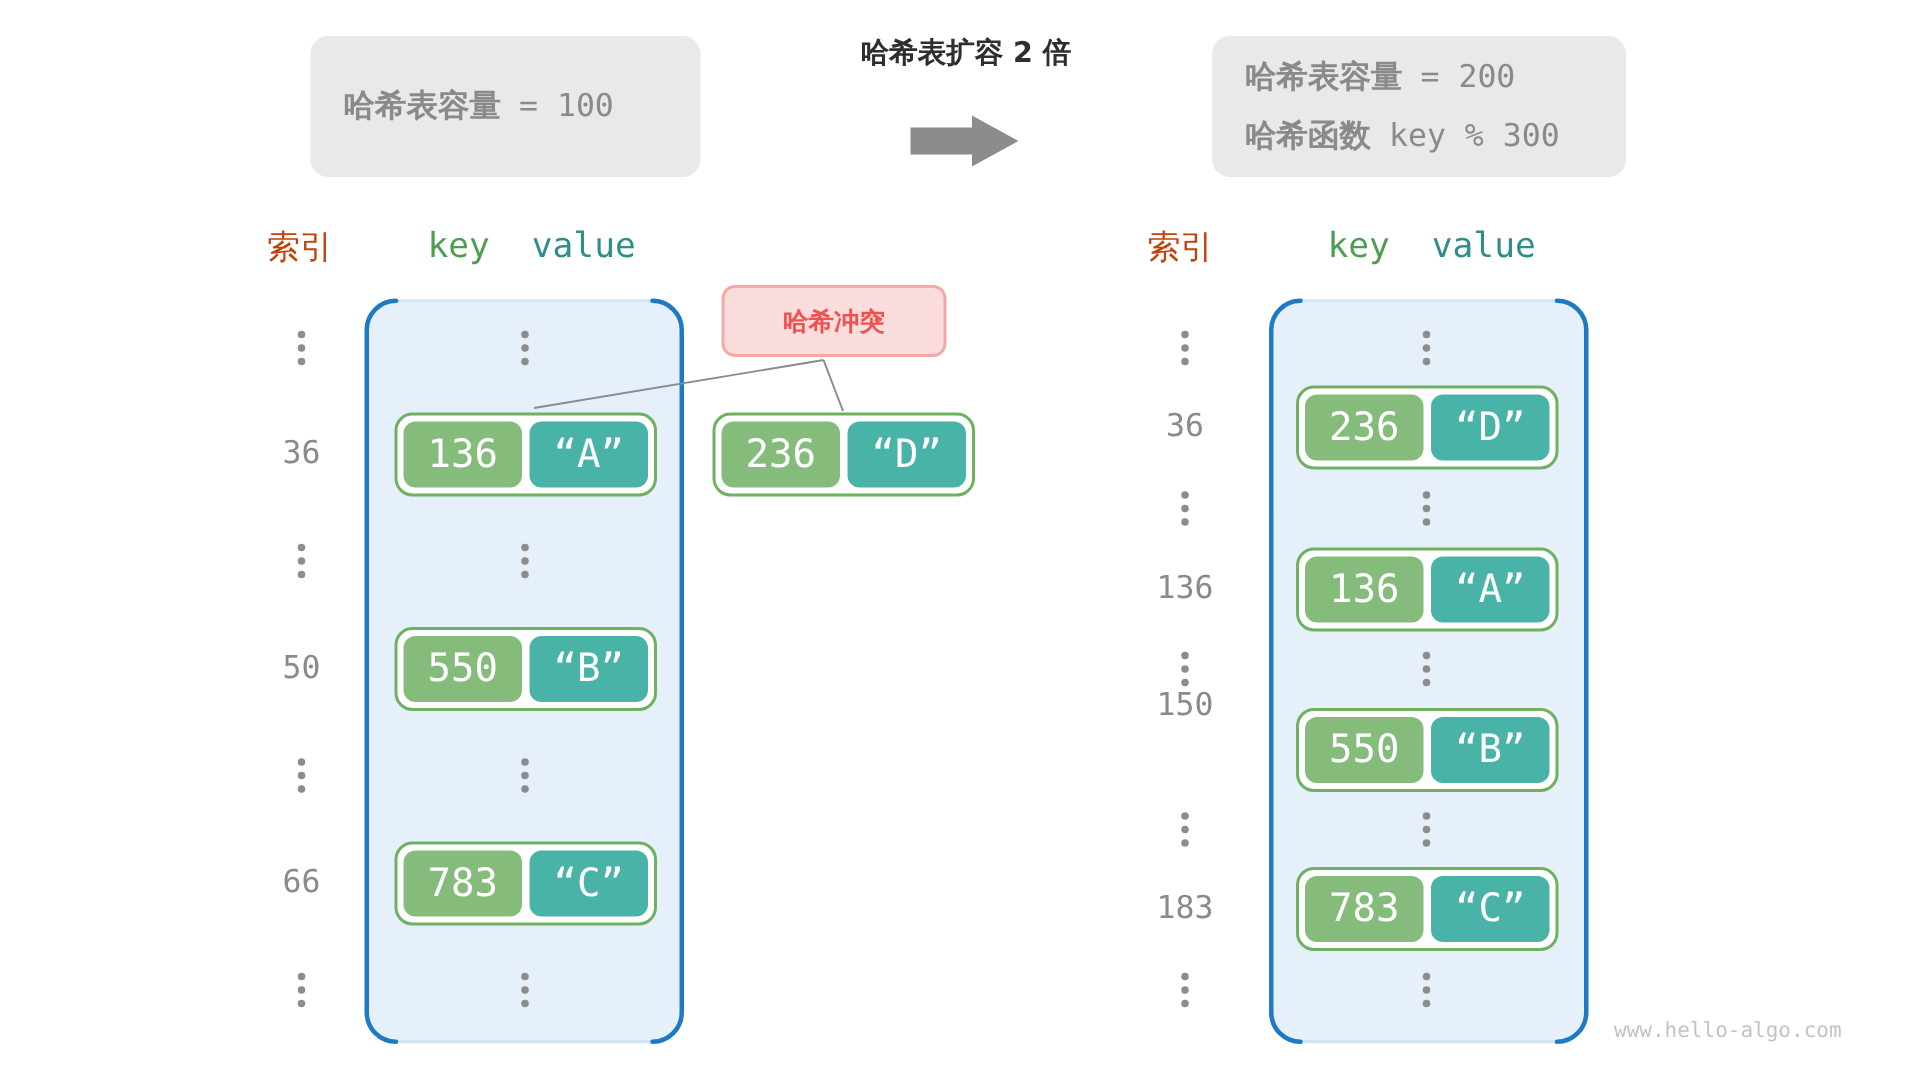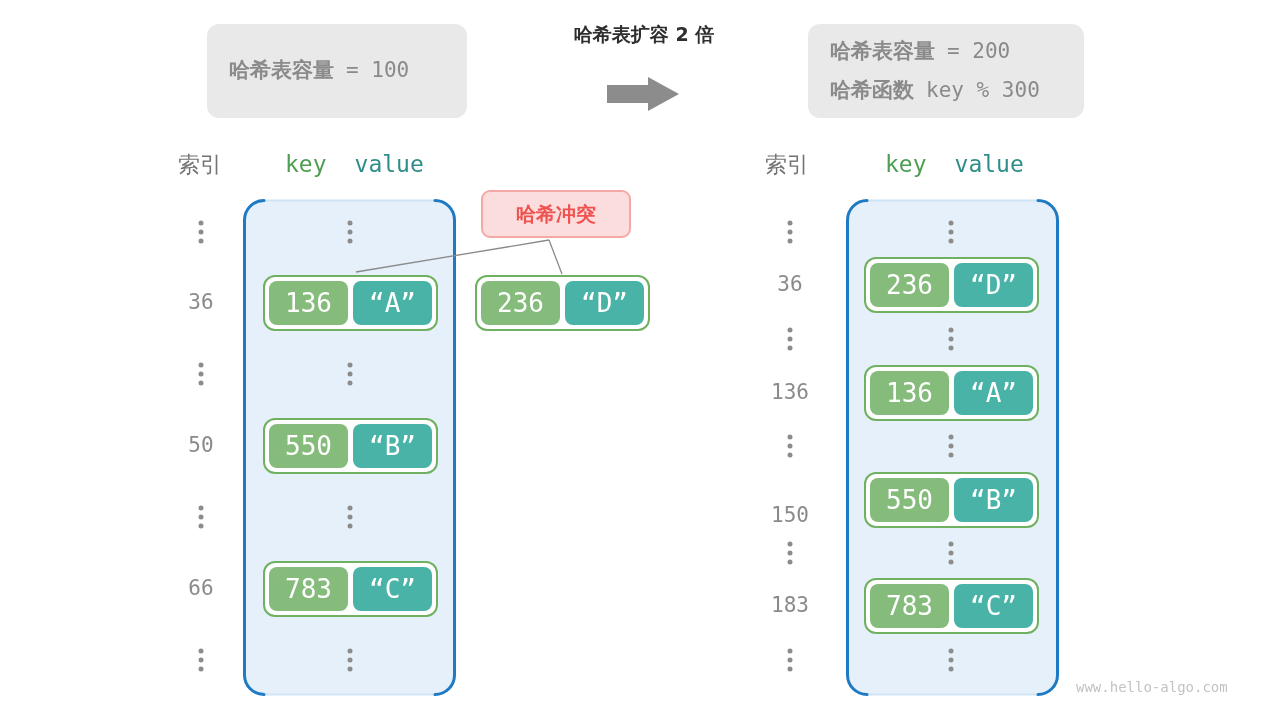--- a/index.html
+++ b/index.html
@@ -20,21 +20,21 @@
   .mono-val{font-family:"DejaVu Sans Mono",monospace;color:#8a8a8a;font-size:21px;margin-left:12px;}
   
   .transform-title{
     position:absolute;left:539px;top:22px;width:210px;text-align:center;
     font-size:19px;font-weight:700;color:#2e2e2e;white-space:pre;
   }
   .arrow{position:absolute;left:607px;top:77px;display:flex;align-items:center;}
   .arrow-bar{width:41px;height:18px;background:#8c8c8c;}
   .arrow-head{width:0;height:0;border-left:31px solid #8c8c8c;border-top:17px solid transparent;border-bottom:17px solid transparent;}
   
-  .hdr-index{position:absolute;top:150px;font-size:22px;color:#737373;}
+  .hdr-index{position:absolute;top:150px;font-size:22px;color:#c2410c;}
   .hdr-kv{position:absolute;top:151px;font-family:"DejaVu Sans Mono",monospace;font-size:23px;}
   .hdr-key{color:#4f9d52;}
   .hdr-val{color:#2f8e89;margin-left:28px;}
   #hdr-index-left{left:178px;}  #hdr-kv-left{left:285px;}
   #hdr-index-right{left:765px;} #hdr-kv-right{left:885px;}
   
   .table-frame{position:absolute;top:198px;width:215px;height:499px;}
   #table-left{left:242px;} #table-right{left:845px;}
   
   .idx{
@@ -53,21 +53,21 @@
   }
   .cell.key{background:#85bb7b;}
   .cell.val{background:#4ab3a8;}
   .dots{position:absolute;display:flex;flex-direction:column;gap:4px;align-items:center;transform:translate(-50%,-50%);}
   .dots i{width:5px;height:5px;border-radius:50%;background:#8c8c8c;display:block;}
   
   .collision-box{
     position:absolute;left:481px;top:190px;width:150px;height:48px;box-sizing:border-box;
     background:#fbdddd;border:2px solid #f5a9a5;border-radius:9px;
     display:flex;align-items:center;justify-content:center;
-    font-size:20px;font-weight:700;color:#ee5350;
+    font-size:17px;font-weight:700;color:#ee5350;
   }
   .lines-svg{position:absolute;left:0;top:0;pointer-events:none;}
   .watermark{
     position:absolute;left:1076px;top:679px;
     font-family:"DejaVu Sans Mono",monospace;font-size:14px;color:#c3c3c3;
   }
 </style>
 </head>
 <body>
 
@@ -224,21 +224,21 @@
       <i></i>
       <i></i>
       <i></i>
     </div>
   <div class="dots" style="left:951px;top:446px">
       <i></i>
       <i></i>
       <i></i>
     </div>
 
-  <div class="idx idx-right" style="top:516px">150</div>
+  <div class="idx idx-right" style="top:471px">150</div>
   <div class="pair" style="left:864px;top:472px">
     <div class="cell key">550</div>
     <div class="cell val">“B”</div>
   </div>
 
   <div class="dots" style="left:790px;top:553px">
       <i></i>
       <i></i>
       <i></i>
     </div>

